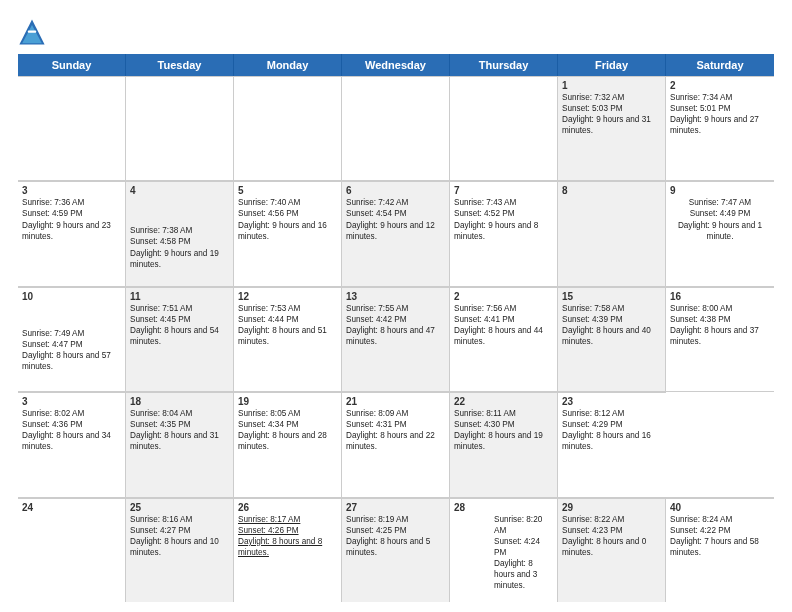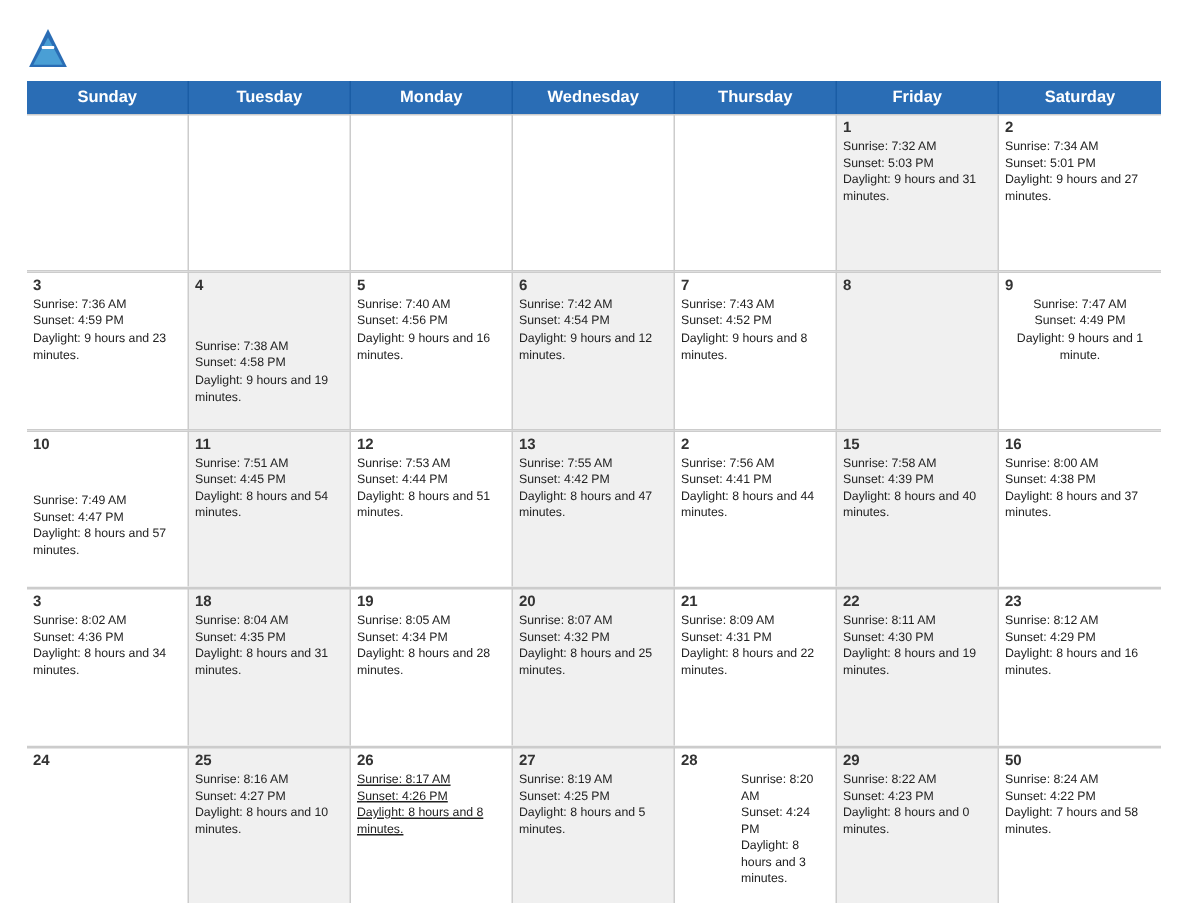--- a/index.html
+++ b/index.html
@@ -262,26 +262,20 @@
             <div class="cell-info" style="white-space: pre-line;">Sunrise: 8:04 AM
 Sunset: 4:35 PM
 Daylight: 8 hours and 31 minutes.</div>
           </div>
           <div class="cal-cell">
             <div class="day-num">19</div>
             <div class="cell-info" style="white-space: pre-line;">Sunrise: 8:05 AM
 Sunset: 4:34 PM
 Daylight: 8 hours and 28 minutes.</div>
           </div>
-          <div class="cal-cell shaded">
-            <div class="day-num">20</div>
-            <div class="cell-info" style="white-space: pre-line;">Sunrise: 8:07 AM
-Sunset: 4:32 PM
-Daylight: 8 hours and 25 minutes.</div>
-          </div>
           <div class="cal-cell">
             <div class="day-num">21</div>
             <div class="cell-info" style="white-space: pre-line;">Sunrise: 8:09 AM
 Sunset: 4:31 PM
 Daylight: 8 hours and 22 minutes.</div>
           </div>
           <div class="cal-cell shaded">
             <div class="day-num">22</div>
             <div class="cell-info" style="white-space: pre-line;">Sunrise: 8:11 AM
 Sunset: 4:30 PM
@@ -322,21 +316,21 @@
 Sunset: 4:24 PM
 Daylight: 8 hours and 3 minutes.</div>
           </div>
           <div class="cal-cell shaded">
             <div class="day-num">29</div>
             <div class="cell-info" style="white-space: pre-line;">Sunrise: 8:22 AM
 Sunset: 4:23 PM
 Daylight: 8 hours and 0 minutes.</div>
           </div>
           <div class="cal-cell">
-            <div class="day-num">50</div>
+            <div class="day-num">40</div>
             <div class="cell-info" style="white-space: pre-line;">Sunrise: 8:24 AM
 Sunset: 4:22 PM
 Daylight: 7 hours and 58 minutes.</div>
           </div>
         </div>
       </div>
   </div>
 </div>
 
 </body></html>

